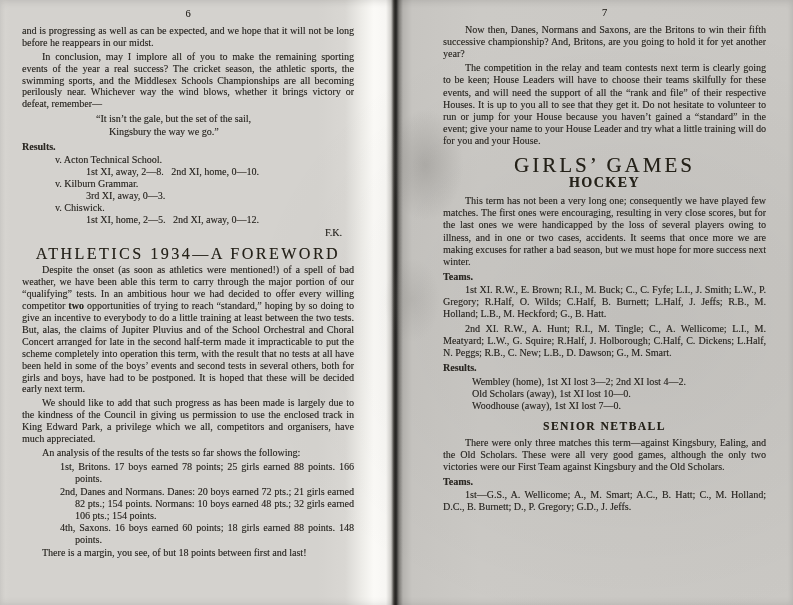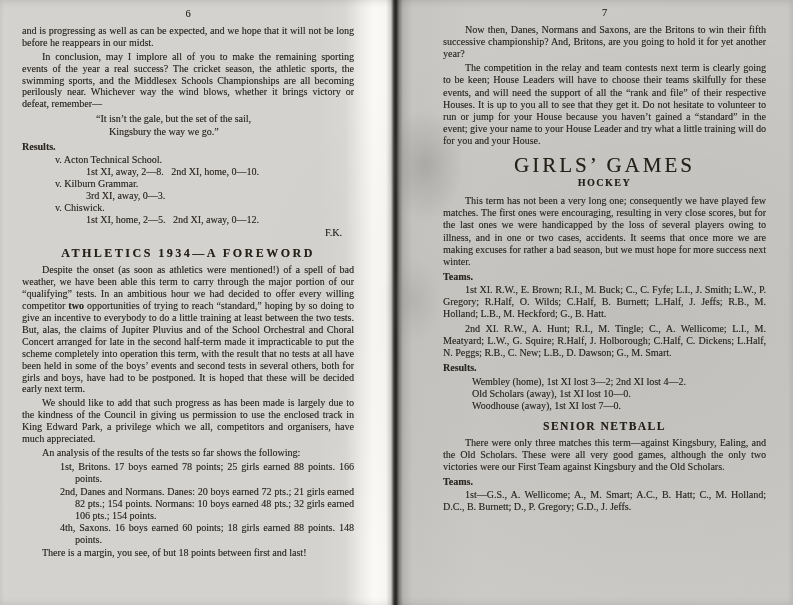--- a/index.html
+++ b/index.html
@@ -27,23 +27,23 @@
   p { margin:0 0 2px; text-align:justify; }
   p.ind { text-indent:20px; }
   .page-right p.ind { text-indent:22px; }
   .quote { margin:3px 0 3px 74px; line-height:12.5px; }
   .quote .q2 { padding-left:13px; }
   .bold-label { font-weight:bold; margin:3px 0 1px; }
   .match-op { margin-left:33px; }
   .match-sc { margin-left:64px; white-space:pre-wrap; }
   .sign { text-align:right; padding-right:12px; margin:1px 0 0; }
   h1, h2, h3 { font-weight:normal; text-align:center; margin:0; color:#242118; }
-  h2.athletics { font-size:12px; letter-spacing:2.5px; margin:9px 0 5px; white-space:nowrap;font-weight:bold; }
+  h2.athletics { font-size:16px; letter-spacing:2.5px; margin:9px 0 5px; white-space:nowrap; }
   h1.girls { font-size:21px; letter-spacing:3px; margin:12px 0 6px; }
-  h3.sub { font-size:10px; font-weight:bold; letter-spacing:1.5px; margin:2px 0 6px; }
+  h3.sub { font-size:14px; font-weight:bold; letter-spacing:1.5px; margin:2px 0 6px; }
   h3.sub2 { font-size:11.5px; font-weight:bold; letter-spacing:1.5px; margin:8px 0 5px; }
   .analysis-item { margin:0 0 1px 53px; text-indent:-15px; text-align:justify; }
   .team { text-indent:22px; margin:0 0 3px; text-align:justify; }
   .result-line { margin-left:29px; white-space:pre-wrap; }
   b { font-weight:bold; }
 </style>
 </head>
 <body>
 
 <div class="scan">

